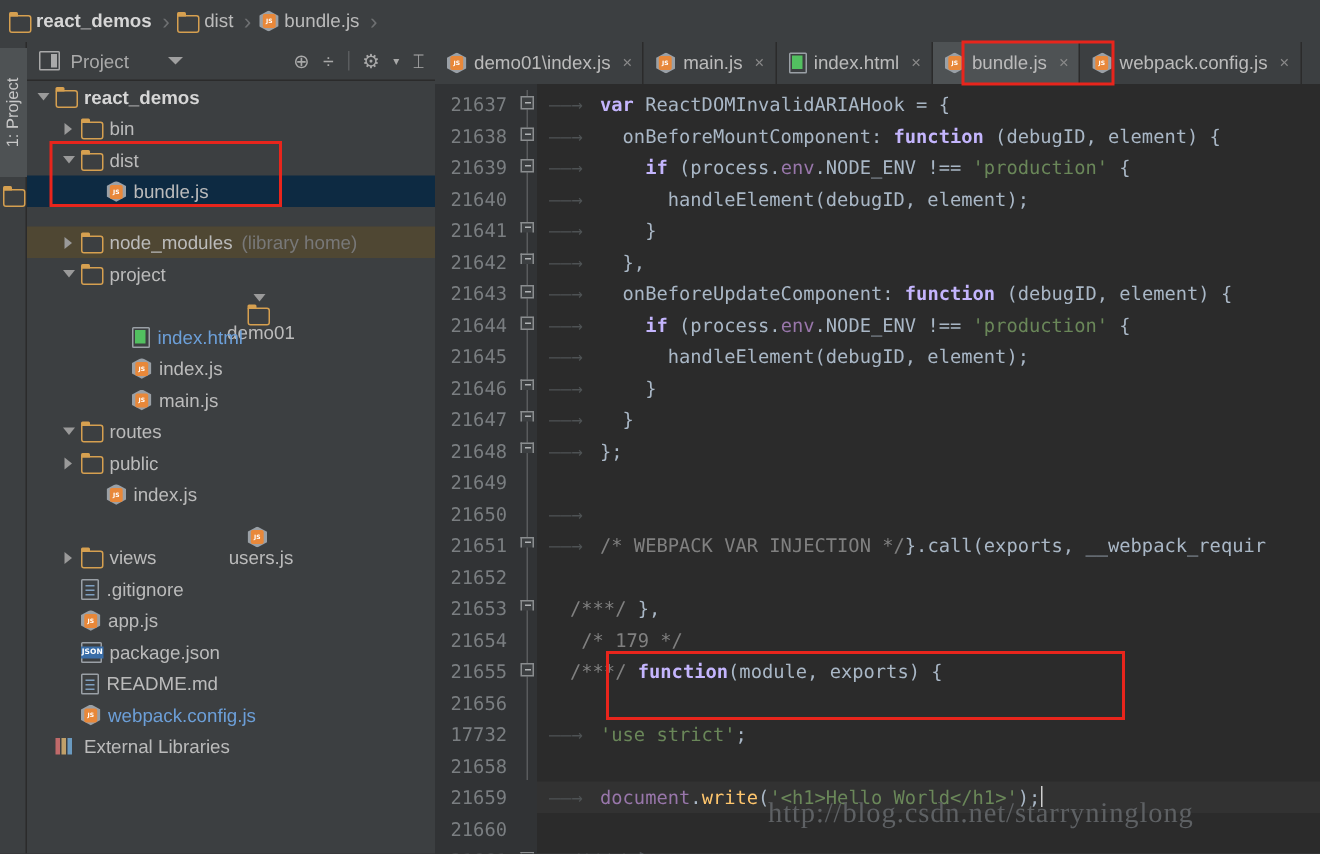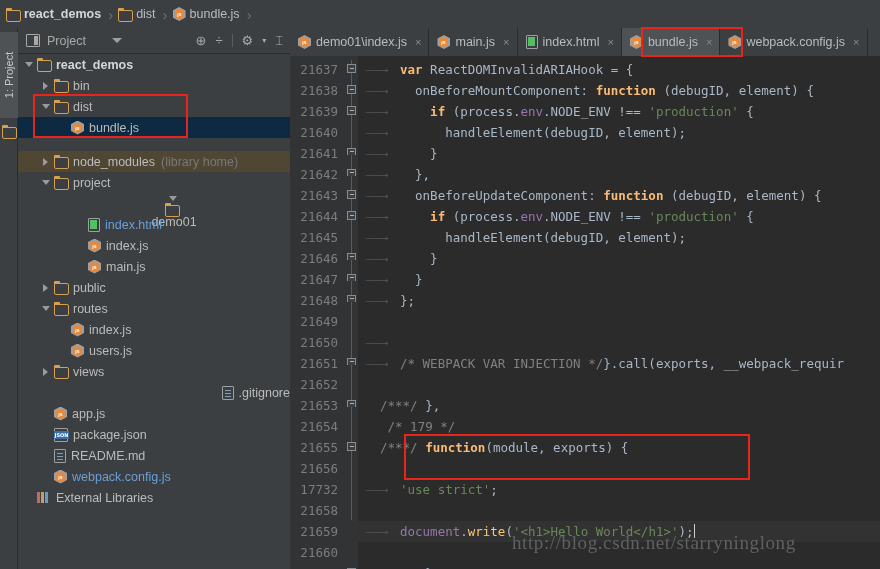--- a/index.html
+++ b/index.html
@@ -234,21 +234,21 @@
     content: ""; position: absolute; left: 1.5px; top: 3px;
     width: 4px; height: 1px; background: #b0b3b5;
   }
   .fold-mark.end { border-bottom: none; height: 7px; }
   .fold-mark.end::after { top: 2px; }
 
   .tab-arrow {
     position: absolute; height: 21px; line-height: 21px;
     color: #4e5254; font-size: 12.5px;
   }
-  .kwb  { color: #fdba74; font-weight: bold; }
+  .kwb  { color: #c4b5fd; font-weight: bold; }
   .str  { color: #6a8759; }
   .com  { color: #808080; }
   .fn   { color: #ffc66d; }
   .fld  { color: #9876aa; }
   .plain{ color: #a9b7c6; }
 
   
   .redbox {
     position: absolute; border: 2px solid #e8251c; pointer-events: none;
   }
@@ -377,55 +377,55 @@
         <span class="tree-label">index.js</span>
       </div>
       <div class="tree-row" style="padding-left: 57px;">
         <span class="twisty"></span>
         <span class="node-ico">
           <span class="ico-js"></span>
         </span>
         <span class="tree-label">main.js</span>
       </div>
       <div class="tree-row" style="padding-left: 23px;">
+        <span class="twisty open"></span>
+        <span class="node-ico">
+          <span class="ico-folder"></span>
+        </span>
+        <span class="tree-label">routes</span>
+      </div>
+      <div class="tree-row" style="padding-left: 23px;">
         <span class="twisty closed"></span>
         <span class="node-ico">
           <span class="ico-folder"></span>
         </span>
         <span class="tree-label">public</span>
       </div>
-      <div class="tree-row" style="padding-left: 23px;">
-        <span class="twisty open"></span>
-        <span class="node-ico">
-          <span class="ico-folder"></span>
-        </span>
-        <span class="tree-label">routes</span>
-      </div>
       <div class="tree-row" style="padding-left: 40px;">
         <span class="twisty"></span>
         <span class="node-ico">
           <span class="ico-js"></span>
         </span>
         <span class="tree-label">index.js</span>
       </div>
-      <div class="tree-row" style="padding-left: 40px;">
+      <div class="tree-row" style="padding-left: 40px; flex-direction: column;">
         <span class="twisty"></span>
         <span class="node-ico">
           <span class="ico-js"></span>
         </span>
         <span class="tree-label">users.js</span>
       </div>
       <div class="tree-row" style="padding-left: 23px;">
         <span class="twisty closed"></span>
         <span class="node-ico">
           <span class="ico-folder"></span>
         </span>
         <span class="tree-label">views</span>
       </div>
-      <div class="tree-row" style="padding-left: 23px; justify-content: flex-end;">
+      <div class="tree-row" style="padding-left: 23px;">
         <span class="twisty"></span>
         <span class="node-ico">
           <span class="ico-file"></span>
         </span>
         <span class="tree-label">.gitignore</span>
       </div>
       <div class="tree-row" style="padding-left: 23px;">
         <span class="twisty"></span>
         <span class="node-ico">
           <span class="ico-js"></span>

